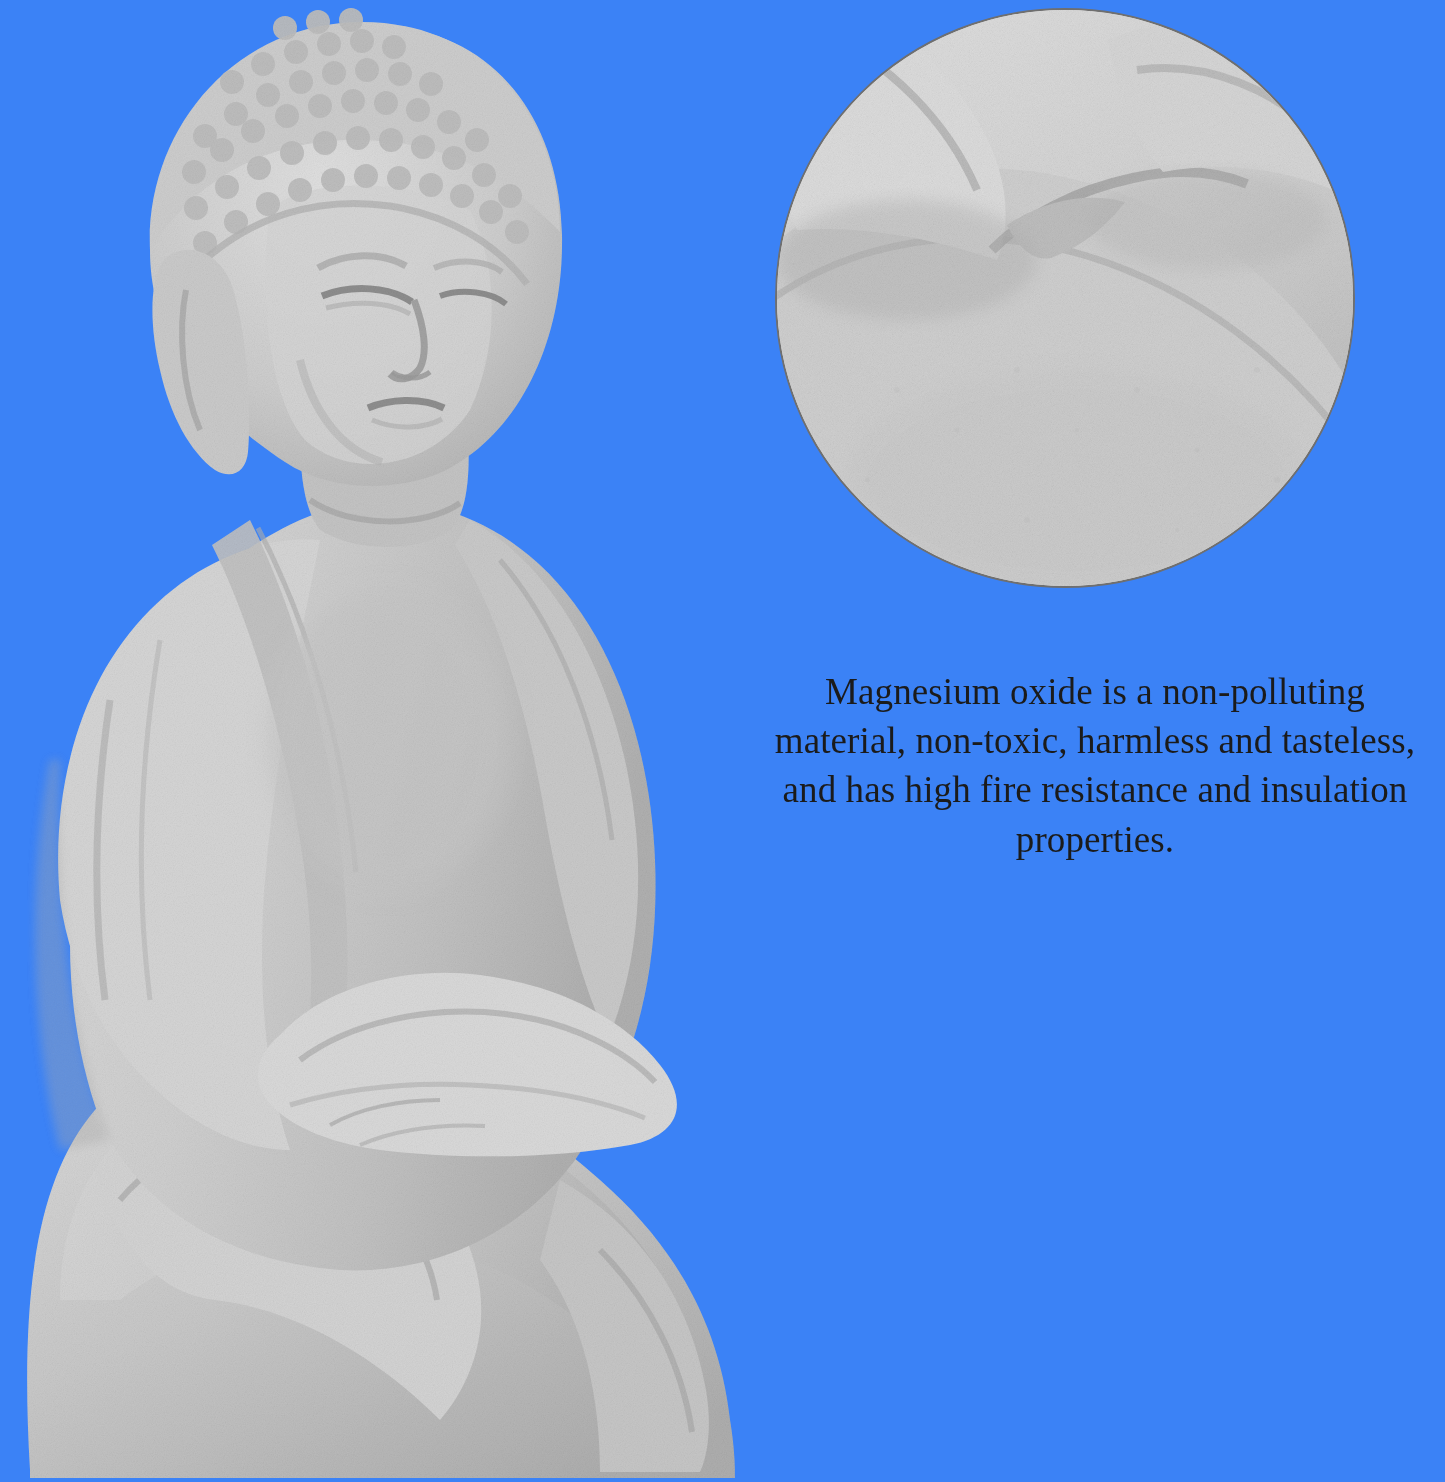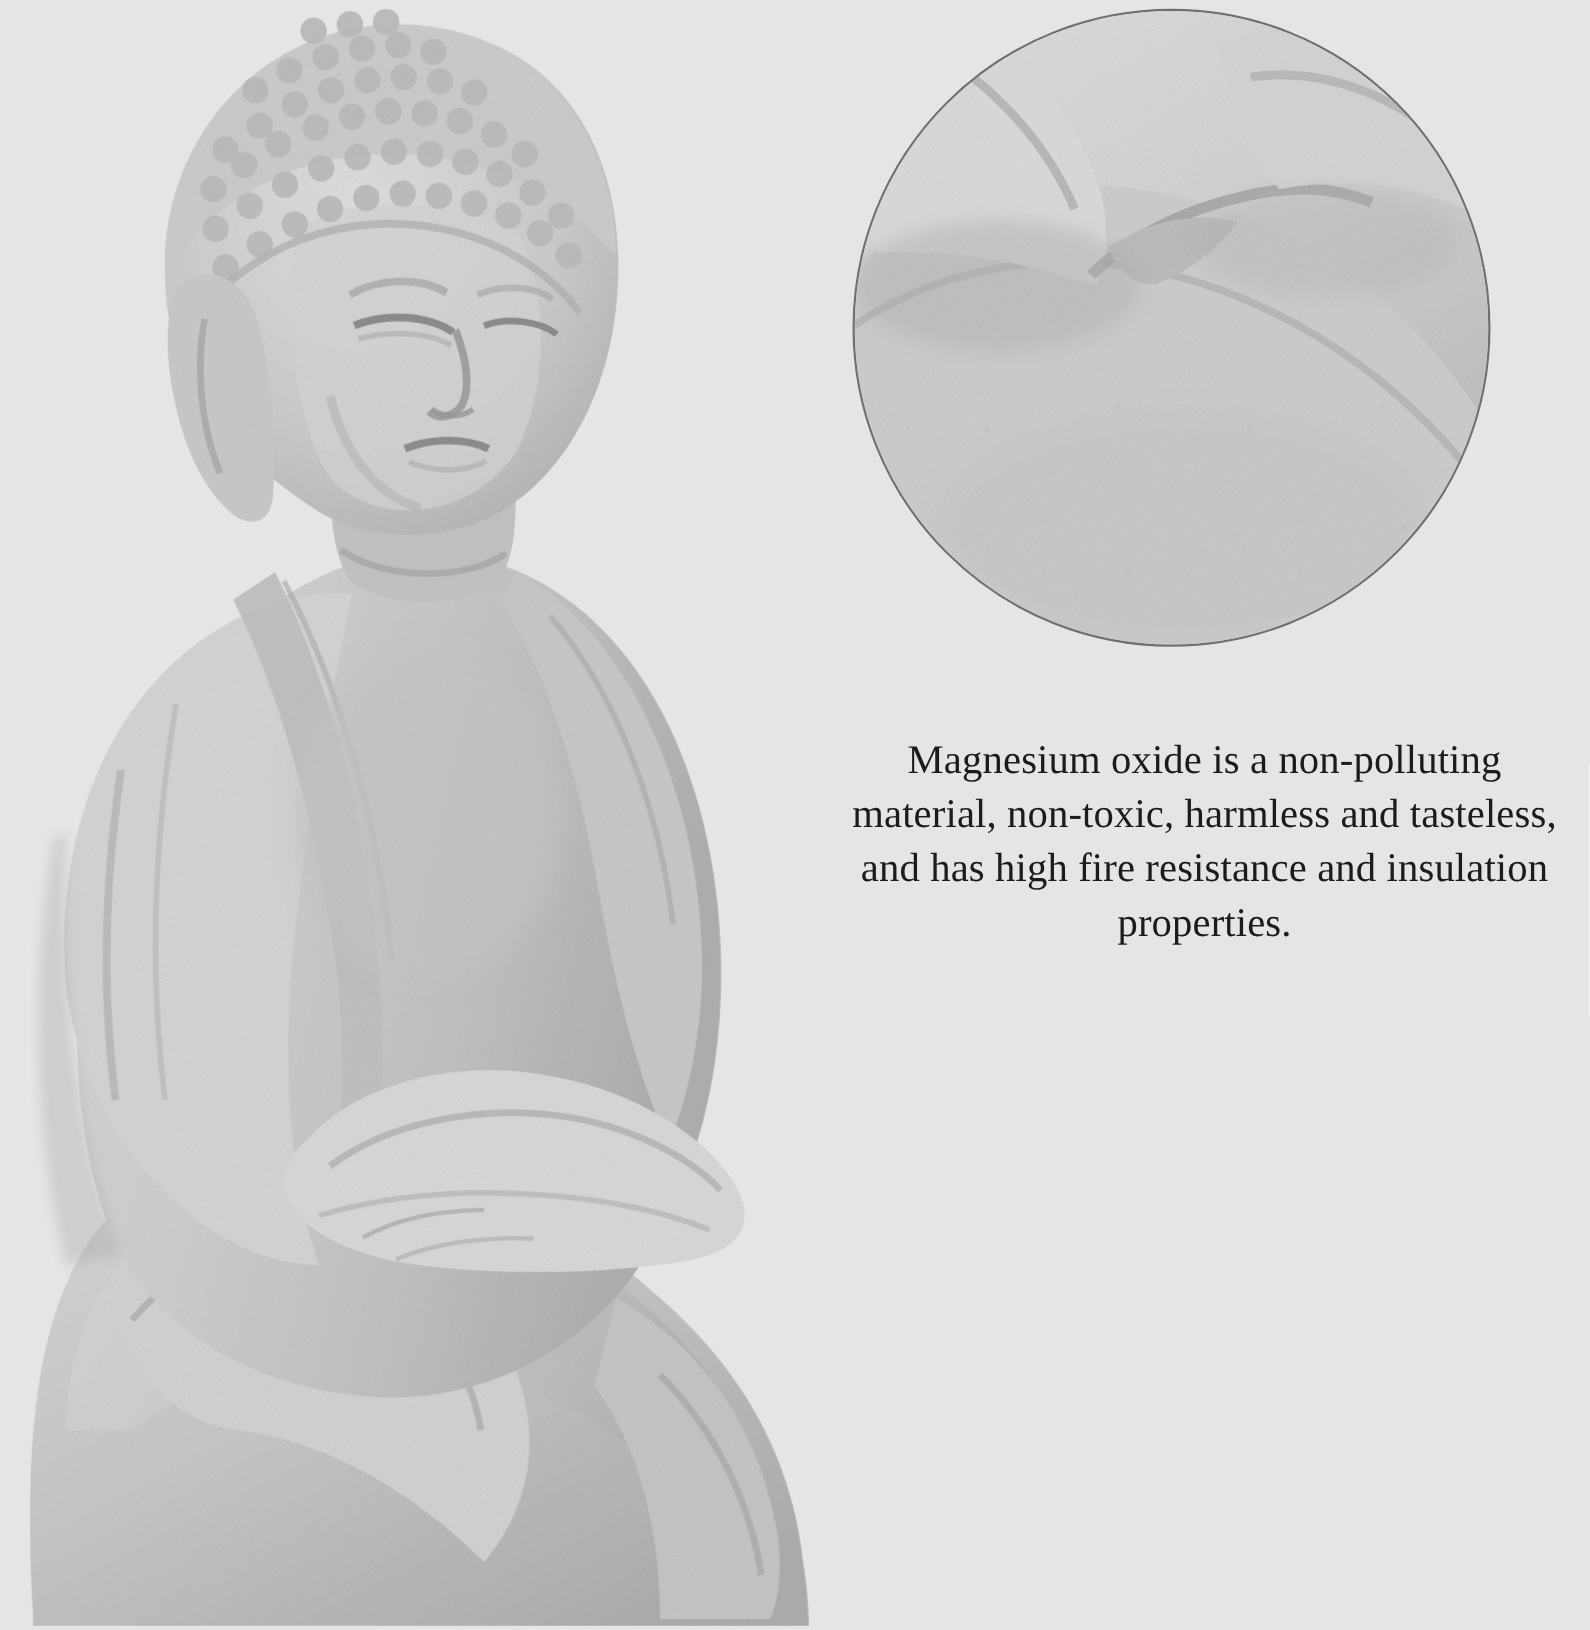--- a/index.html
+++ b/index.html
@@ -10,21 +10,21 @@
   body {
     width: 1445px;
     height: 1482px;
     font-family: "Liberation Sans", sans-serif;
     overflow: hidden;
   }
   .page {
     position: relative;
     width: 1445px;
     height: 1482px;
-    background: #e5e5e5;
+    background: #3b82f6;
   }
 
   
   .statue-wrap {
     position: absolute;
     left: 0px;
     top: 0px;
     width: 760px;
     height: 1482px;
     overflow: hidden;

